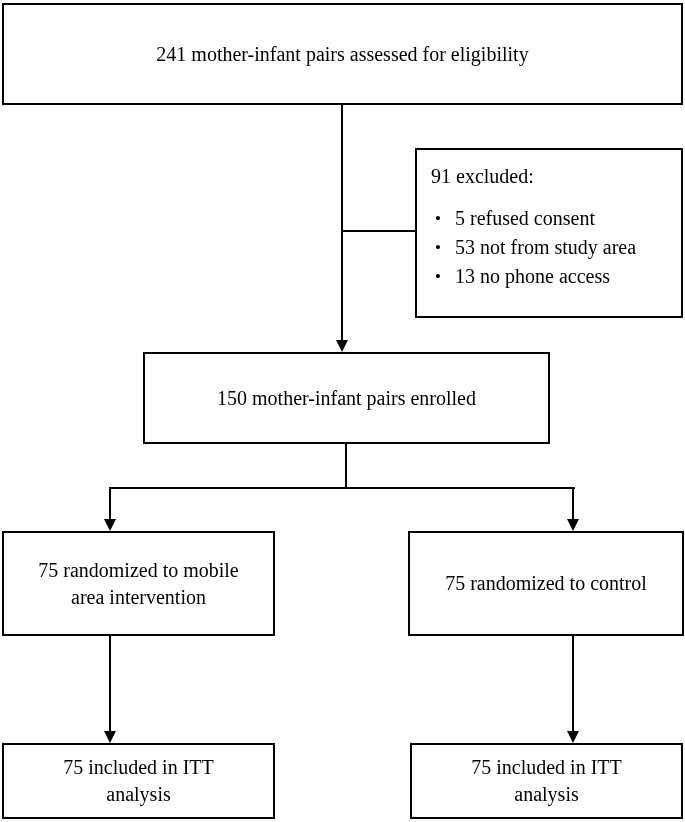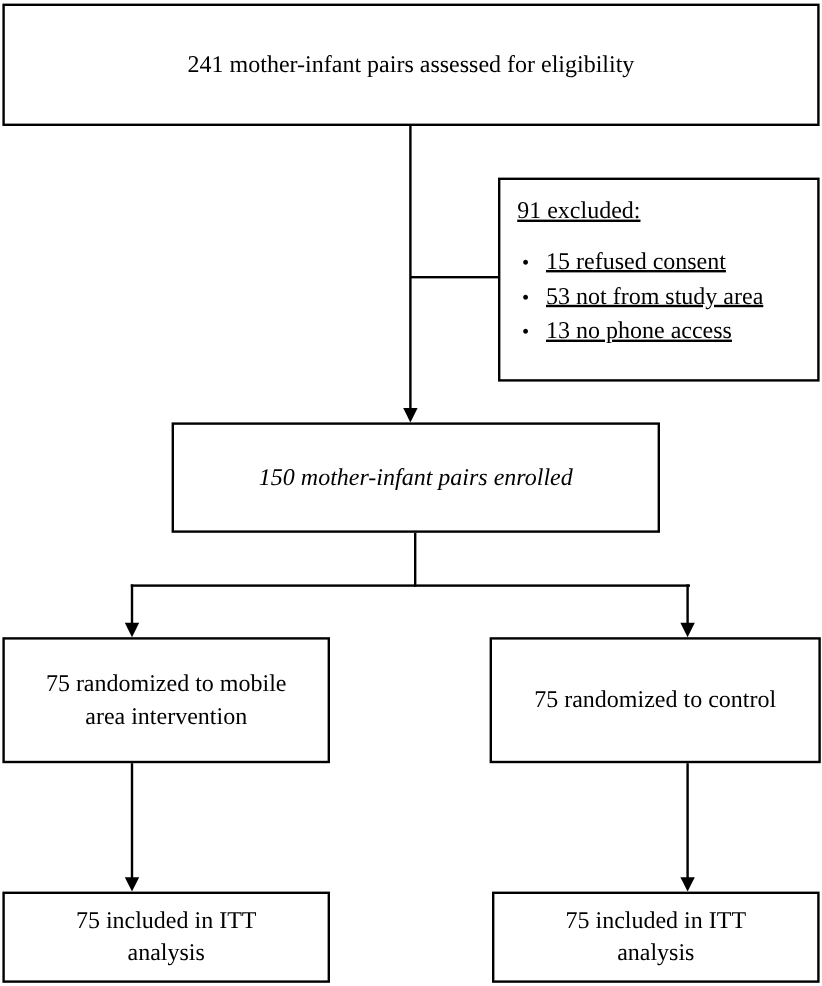--- a/index.html
+++ b/index.html
@@ -63,22 +63,22 @@
     position: absolute;
     width: 0;
     height: 0;
     border-left: 6px solid transparent;
     border-right: 6px solid transparent;
     border-top: 12px solid #000000;
   }
 
   
   #box-assessed     { left: 2px;   top: 3px;   width: 681px; height: 102px; }
-  #box-excluded     { left: 415px; top: 148px; width: 268px; height: 170px; text-decoration: underline; }
-  #box-enrolled     { left: 143px; top: 352px; width: 407px; height: 92px; font-style: italic; }
+  #box-excluded     { left: 415px; top: 148px; width: 268px; height: 170px; }
+  #box-enrolled     { left: 143px; top: 352px; width: 407px; height: 92px; }
   #box-intervention { left: 2px;   top: 531px; width: 273px; height: 105px; padding: 0 18px; }
   #box-control      { left: 408px; top: 531px; width: 276px; height: 105px; align-items: center; }
   #box-itt-left     { left: 2px;   top: 743px; width: 273px; height: 76px; }
   #box-itt-right    { left: 410px; top: 743px; width: 273px; height: 76px; }
 
   
   #line-assessed-down   { left: 341px; top: 105px; width: 2px;   height: 236px; }
   #arrow-enrolled       { left: 336px; top: 340px; }
   #line-excluded-branch { left: 342px; top: 230px; width: 73px;  height: 2px; }
   #line-enrolled-down   { left: 345px; top: 444px; width: 2px;   height: 45px; }
@@ -102,21 +102,21 @@
   </div>
 
   <div class="line" id="line-assessed-down"></div>
   <div class="arrowhead" id="arrow-enrolled"></div>
 
   <div class="line" id="line-excluded-branch"></div>
 
   <div class="box box--left-align" id="box-excluded">
     <div class="excl-title">91 excluded:</div>
     <ul class="excl-list">
-      <li>15 refused consent</li>
+      <li>5 refused consent</li>
       <li>53 not from study area</li>
       <li>13 no phone access</li>
     </ul>
   </div>
 
   <div class="box" id="box-enrolled">
     <div>150 mother-infant pairs enrolled</div>
   </div>
 
   <div class="line" id="line-enrolled-down"></div>

